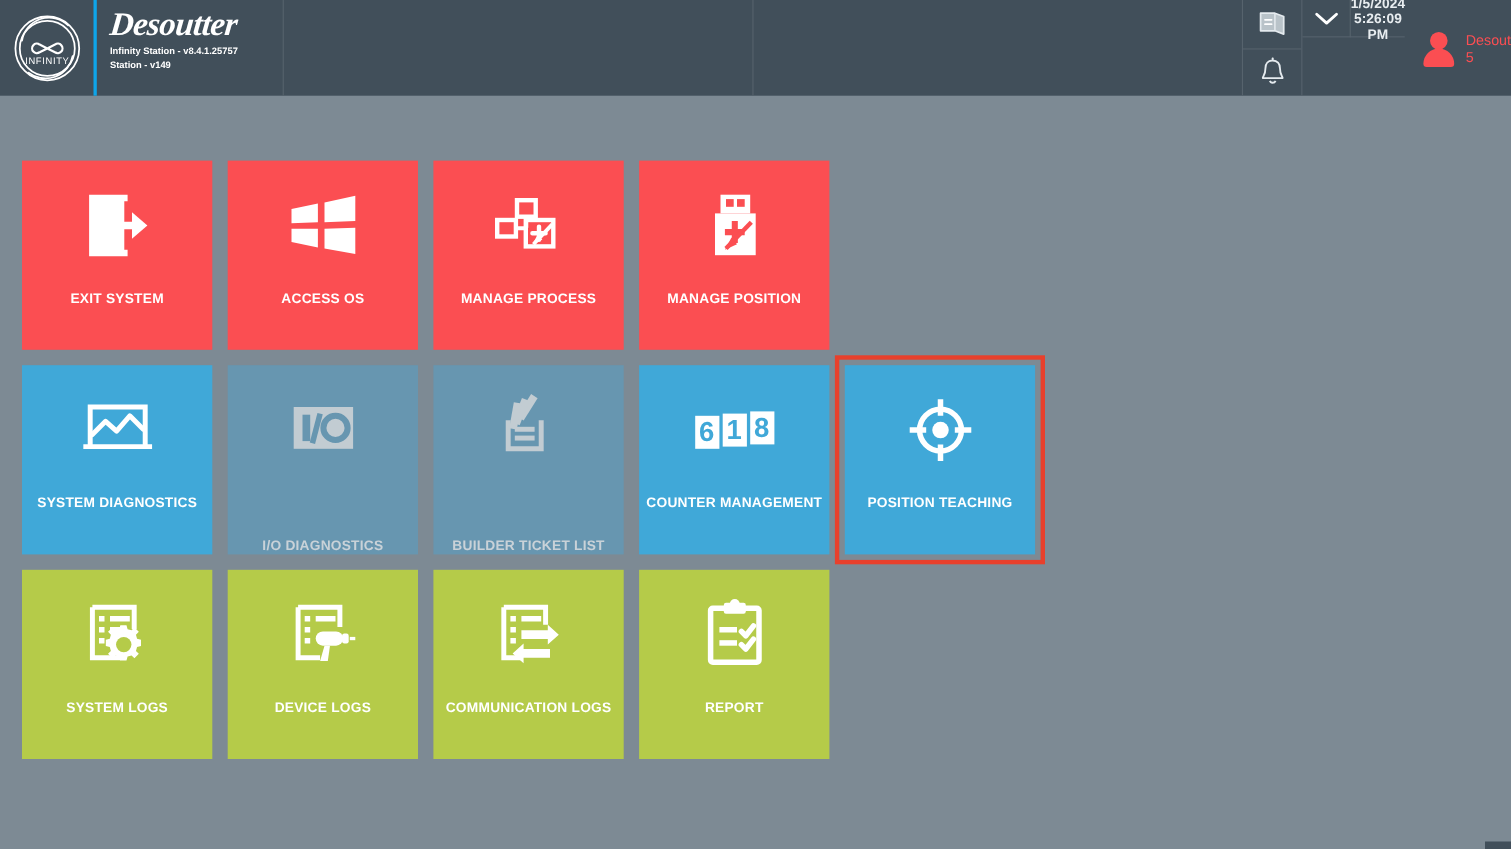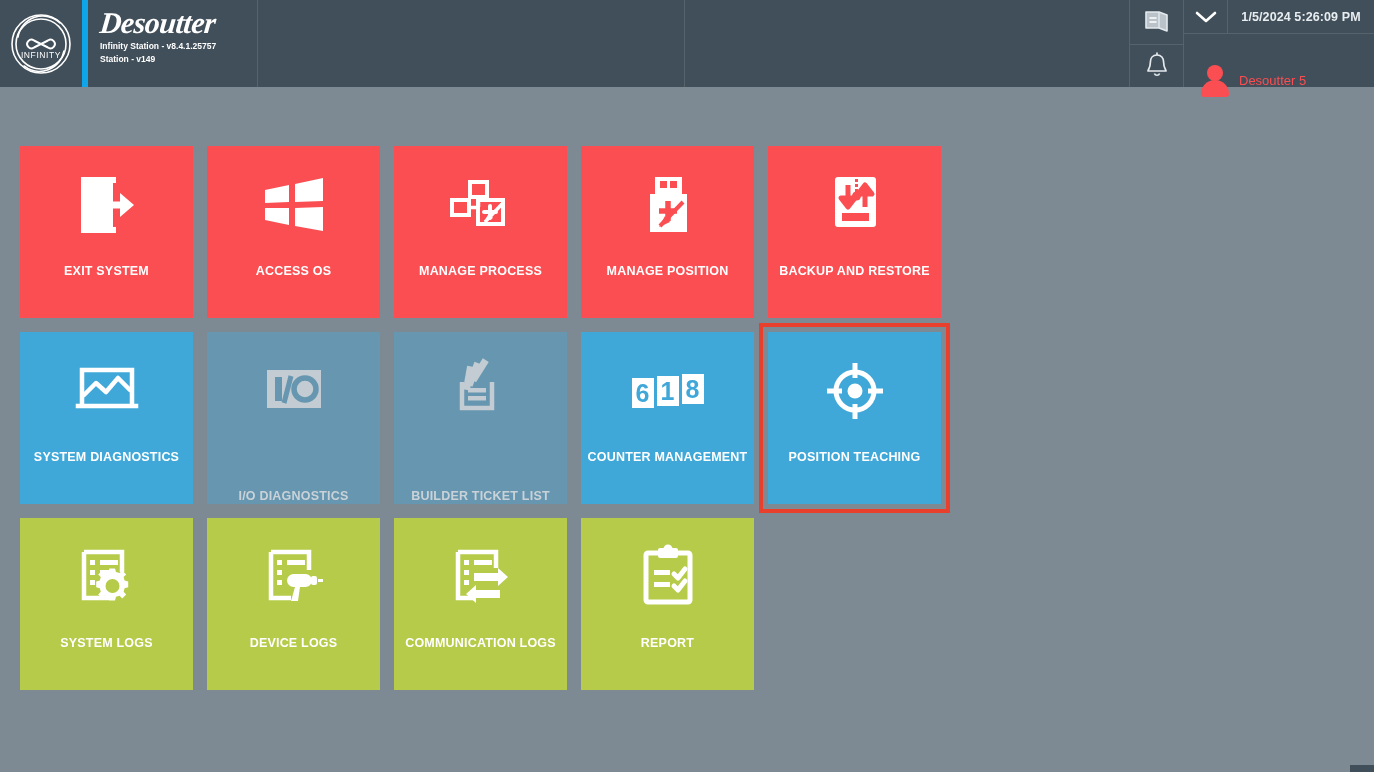--- a/index.html
+++ b/index.html
@@ -13,21 +13,21 @@
 
   
   .header {
     position: absolute; left: 0; top: 0; width: 1374px; height: 87px;
     background: #414f5a;
     display: flex; align-items: stretch;
   }
   .logo-cell {
     width: 88px; height: 87px;
     display: flex; align-items: center; justify-content: center;
-    border-right: 6px solid #0ea5e9;
+    border-right: 3px solid #0ea5e9;
     position: relative;
   }
   .infinity-badge { width: 66px; height: 66px; position: relative; }
   .brand-cell {
     width: 170px; height: 87px;
     border-right: 1px solid #56636d;
     padding: 6px 0 0 12px;
     display: flex; flex-direction: column; justify-content: flex-start;
   }
   .brand-word {
@@ -46,21 +46,21 @@
     width: 55px; height: 87px;
     border-left: 1px solid #56636d; border-right: 1px solid #56636d;
     display: flex; flex-direction: column;
   }
   .icon-col-cell {
     flex: 1 1 50%;
     display: flex; align-items: center; justify-content: center;
   }
   .icon-col-cell + .icon-col-cell { border-top: 1px solid #56636d; }
 
-  .right-col { width: 190px; height: 87px; display: flex; flex-direction: column; gap: 29px; }
+  .right-col { width: 190px; height: 87px; display: flex; flex-direction: row; }
   .chev-cell {
     height: 34px; display: flex; align-items: center;
     border-bottom: 1px solid #56636d;
   }
   .chev-box {
     width: 44px; height: 34px;
     display: flex; align-items: center; justify-content: center;
     border-right: 1px solid #56636d;
   }
   .clock { flex: 1; text-align: center; color: #e8edf0; font-size: 12.5px; font-weight: 700; letter-spacing: .1px; }
@@ -240,33 +240,20 @@
             <rect x="39" y="13" width="7" height="7" fill="#fb4e52"></rect>
             <rect x="19" y="26" width="37" height="38" class="ic"></rect>
             <path d="M37 33 V53 M28 43 H46" stroke="#fb4e52" stroke-width="5.5" stroke-linecap="butt"></path>
             <path d="M52 34 L29 58" stroke="#fb4e52" stroke-width="4"></path>
             <path d="M28 59 L39 54 L34 48 Z" fill="#fb4e52"></path>
           </svg>
         </span>
         <span class="tile-label">MANAGE POSITION</span>
       </button>
 
-      <button class="tile red">
-        <span class="tile-icon">
-          <svg width="74" height="74" viewBox="0 0 74 74">
-            <rect x="17" y="9" width="41" height="50" rx="3" class="ic"></rect>
-            <path d="M30 17 V33 M23 30 L30 39 L37 30 Z" stroke="#fb4e52" stroke-width="5" fill="#fb4e52" stroke-linejoin="round"></path>
-            <path d="M47 39 V23 M40 26 L47 17 L54 26 Z" stroke="#fb4e52" stroke-width="5" fill="#fb4e52" stroke-linejoin="round"></path>
-            <path d="M38.5 11 v3 M38.5 16 v3 M38.5 21 v3" stroke="#fb4e52" stroke-width="3"></path>
-            <circle cx="38.5" cy="28" r="4.5" fill="#fb4e52"></circle>
-            <rect x="24" y="45" width="27" height="8" fill="#fb4e52"></rect>
-          </svg>
-        </span>
-        <span class="tile-label">BACKUP AND RESTORE</span>
-      </button>
     </div>
 
     <div class="tile-row">
 
       <button class="tile blue">
         <span class="tile-icon">
           <svg width="74" height="74" viewBox="0 0 74 74">
             <path d="M12 16 H62 M12 16 V48 M62 16 V48 M8 52 H66" stroke="#ffffff" stroke-width="4.5" stroke-linecap="square" fill="none"></path>
             <path d="M14 41 L26 29 L36 38 L48 24 L60 36" fill="none" stroke="#ffffff" stroke-width="4.5" stroke-linejoin="round" stroke-linecap="round"></path>
           </svg>

